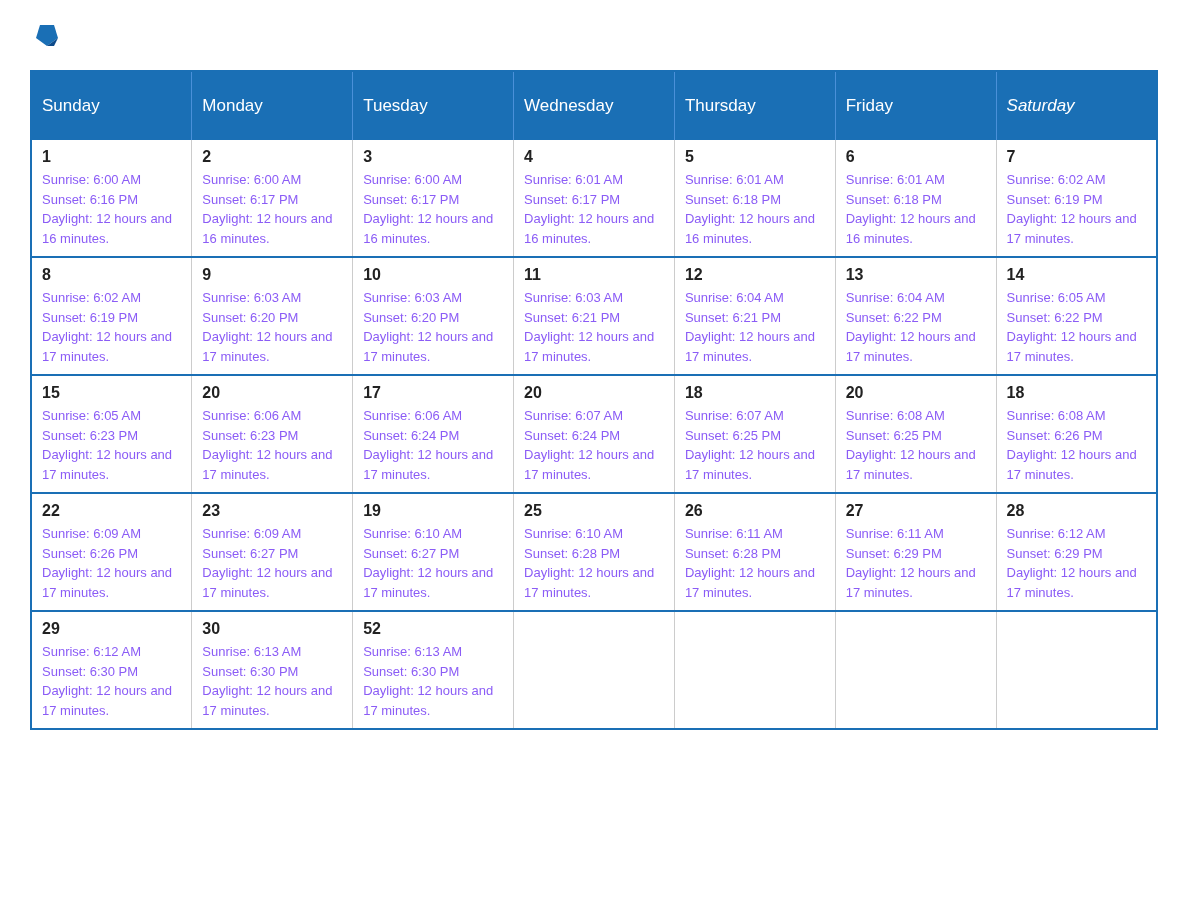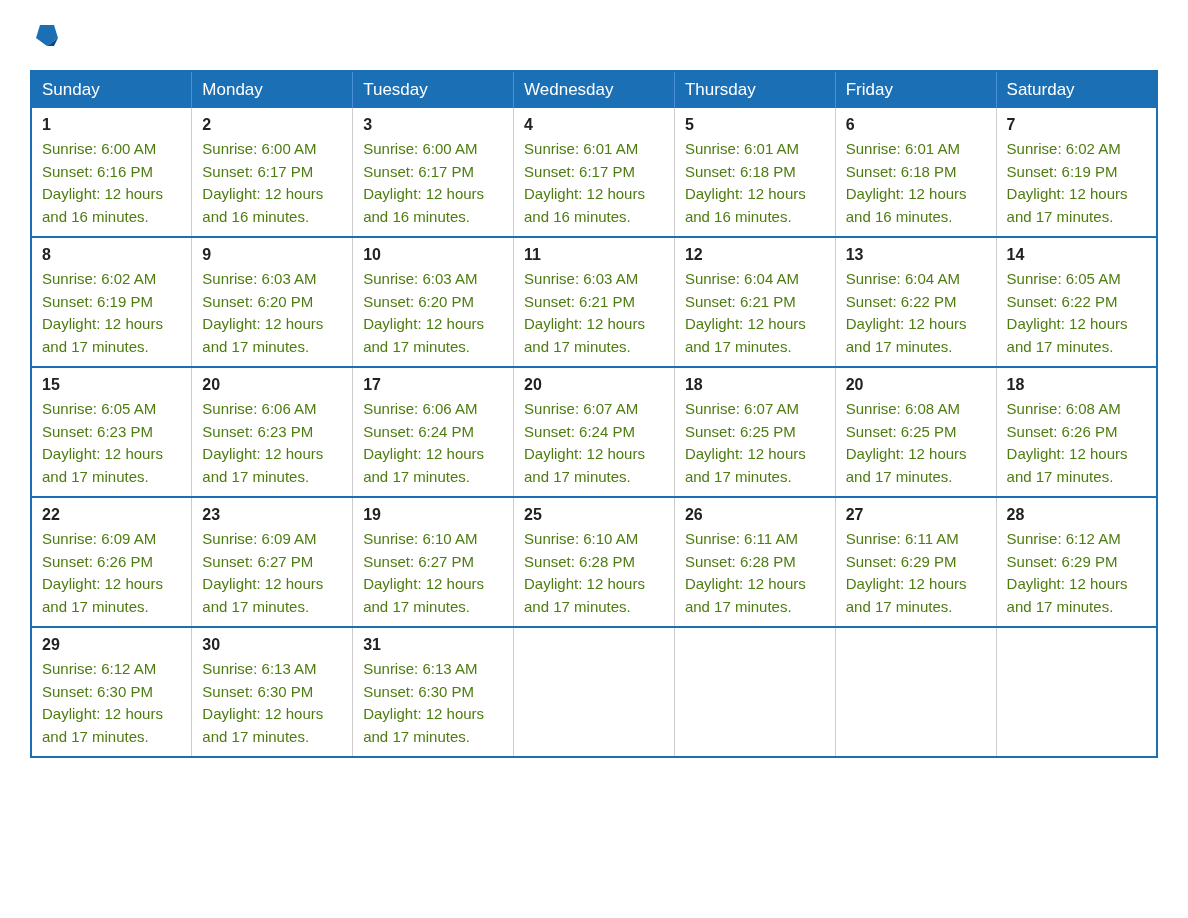--- a/index.html
+++ b/index.html
@@ -36,47 +36,47 @@
       margin-top: 4px;
     }
     .calendar {
       width: 100%;
       border-collapse: collapse;
       border: 2px solid #1a6fb5;
     }
     .calendar th {
       background: #1a6fb5;
       color: #fff;
-      padding: 8px 10px;
+      padding: 24px 10px;
       text-align: left;
       font-size: 17px;
       font-weight: normal;
       border-right: 1px solid #4a90d9;
     }
-    .calendar th:last-child { border-right: none; }
+    .calendar th:last-child { border-right: none; font-style: italic; }
     .calendar td {
       vertical-align: top;
       padding: 8px 10px;
       border-right: 1px solid #ccc;
       border-bottom: 2px solid #1a6fb5;
       width: calc(100% / 7);
       min-height: 110px;
     }
     .calendar td:last-child { border-right: none; }
     .calendar tr:last-child td { border-bottom: none; }
     .day-number {
       font-size: 16px;
       font-weight: bold;
       color: #222;
       margin-bottom: 4px;
       display: block;
     }
     .day-info {
-      font-size: 15px;
-      color: #4d7c0f;
+      font-size: 13px;
+      color: #8b5cf6;
       line-height: 1.5;
     }
     .empty-cell {
       background: #fff;
     }
   </style>
 </head>
 <body>
 
 <div class="header">
@@ -352,21 +352,21 @@
         </td>
         <td>
           <span class="day-number">30</span>
           <div class="day-info">
             Sunrise: 6:13 AM<br>
             Sunset: 6:30 PM<br>
             Daylight: 12 hours and 17 minutes.
           </div>
         </td>
         <td>
-          <span class="day-number">31</span>
+          <span class="day-number">52</span>
           <div class="day-info">
             Sunrise: 6:13 AM<br>
             Sunset: 6:30 PM<br>
             Daylight: 12 hours and 17 minutes.
           </div>
         </td>
         <td class="empty-cell"></td>
         <td class="empty-cell"></td>
         <td class="empty-cell"></td>
         <td class="empty-cell"></td>

